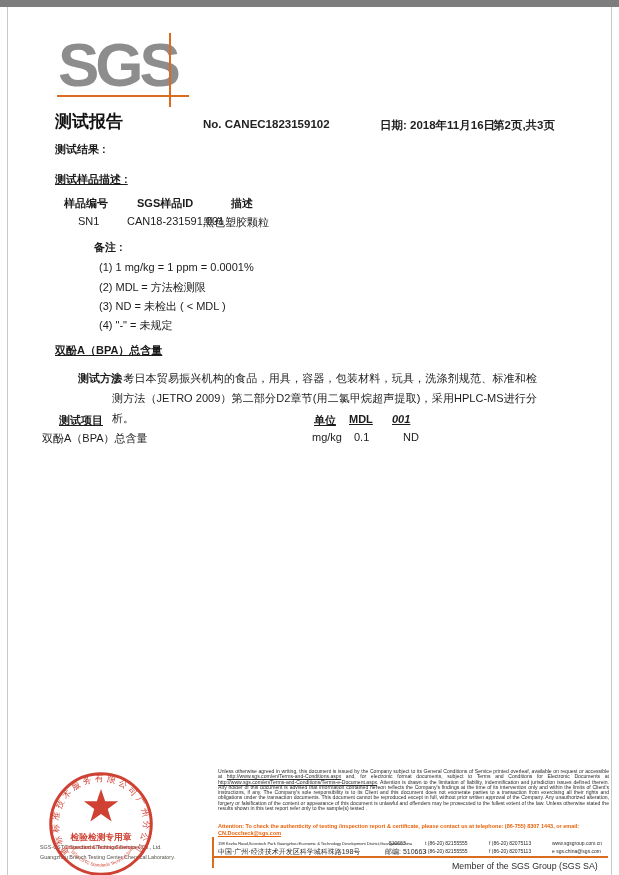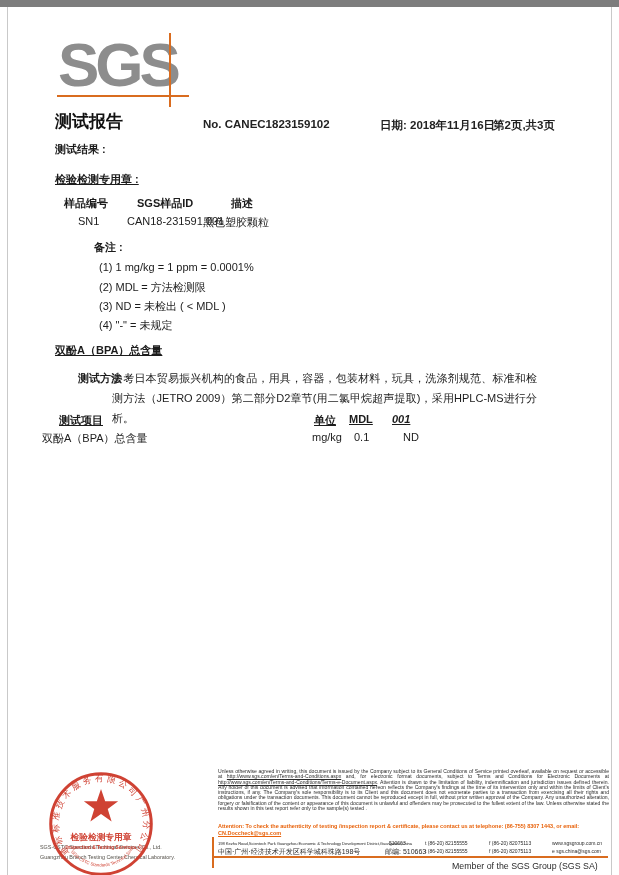--- a/index.html
+++ b/index.html
@@ -91,21 +91,21 @@
   <div class="abs logo-hline"></div>
   <div class="abs logo-vline"></div>
 
   <div class="abs report-title">测试报告</div>
   <div class="abs report-no">No. CANEC1823159102</div>
   <div class="abs report-date">日期: 2018年11月16日</div>
   <div class="abs page-info">第2页,共3页</div>
 
   <div class="abs label-bold results-label">测试结果 :</div>
 
-  <div class="abs label-bold u sample-heading">检验检测专用章 :</div>
+  <div class="abs label-bold u sample-heading">测试样品描述 :</div>
   <div>
     <span class="cell bold" style="left:64px; top:196px;">样品编号</span>
     <span class="cell bold" style="left:137px; top:196px;">SGS样品ID</span>
     <span class="cell bold" style="left:203px; top:196px;margin-left:28px;">描述</span>
     <span class="cell" style="left:78px; top:215px;">SN1</span>
     <span class="cell" style="left:127px; top:215px;text-align:right;">CAN18-231591.001</span>
     <span class="cell" style="left:203px; top:215px;">黑色塑胶颗粒</span>
   </div>
 
   <div class="abs label-bold remarks-heading">备注 :</div>

